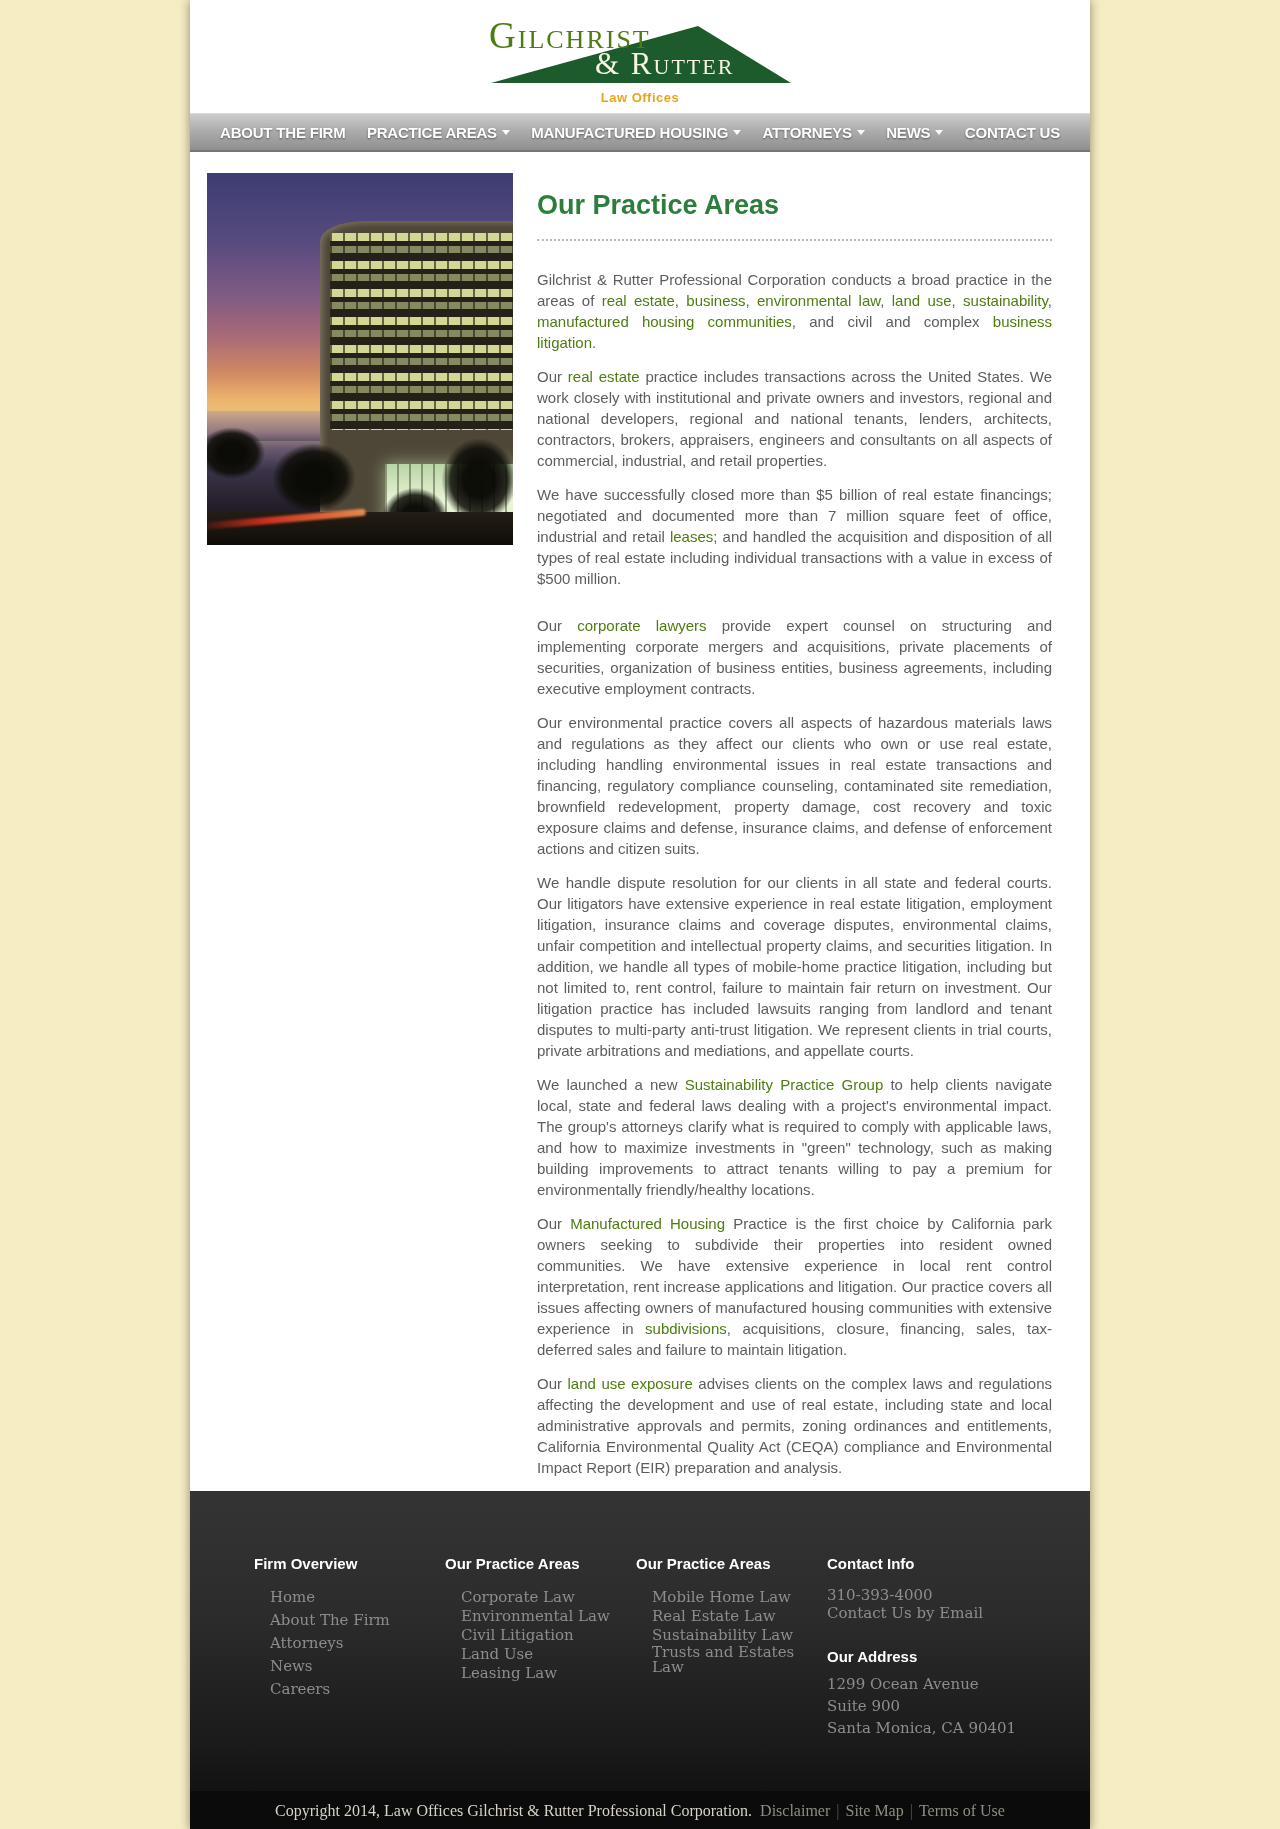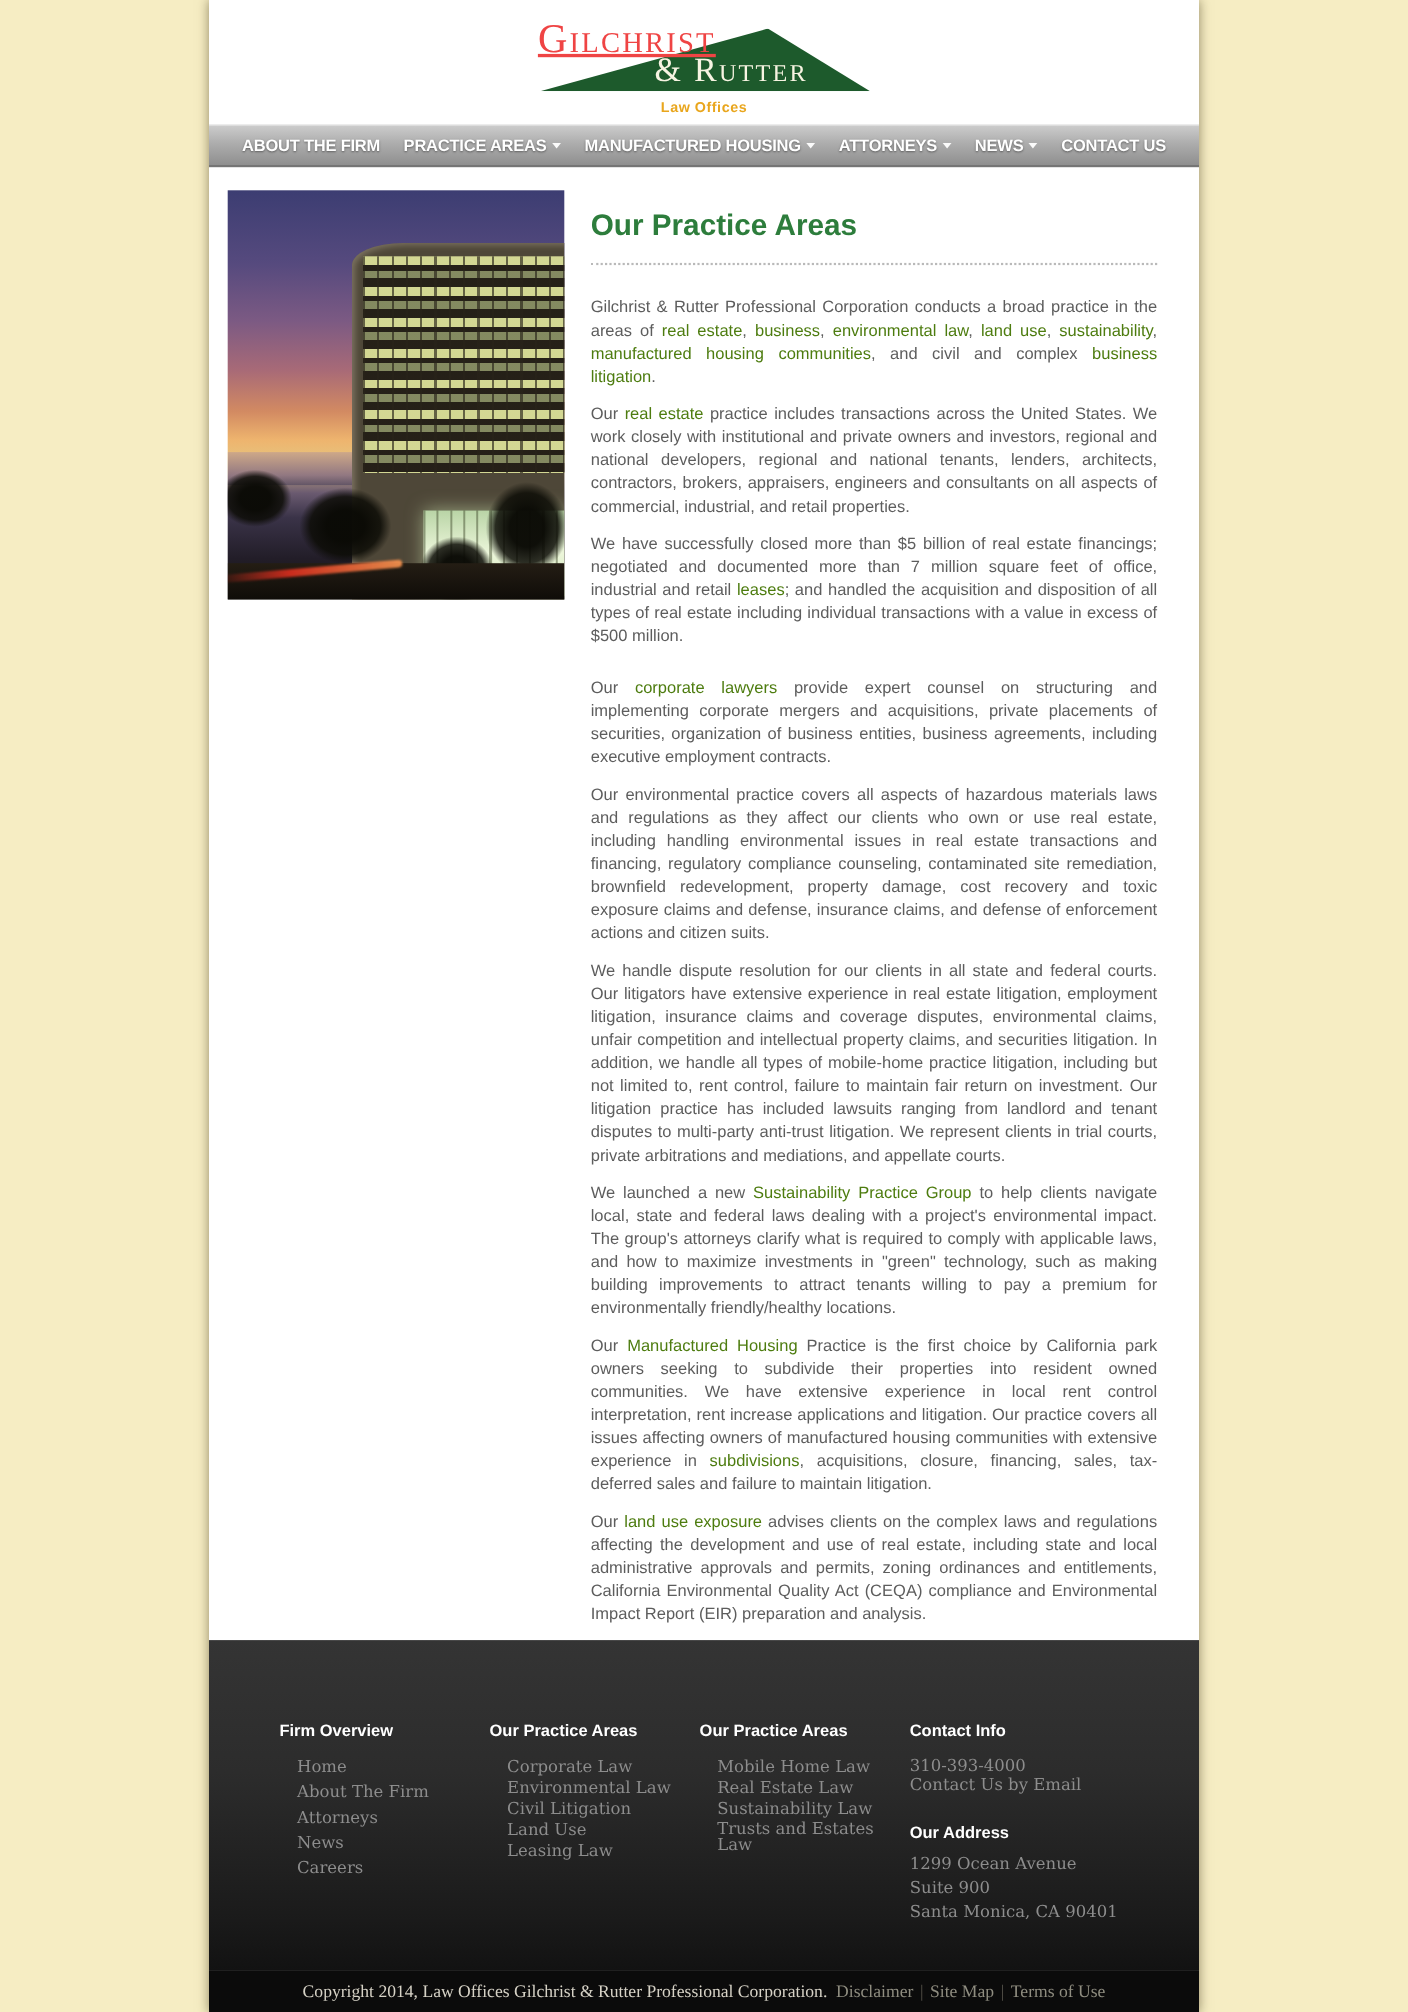--- a/index.html
+++ b/index.html
@@ -17,21 +17,21 @@
   .site-header { height:113px; position:relative; background:#fff; }
   .logo { position:absolute; left:50%; margin-left:-151px; top:10px; width:302px; height:96px; cursor:pointer; }
   .logo-tri {
     position:absolute; left:2px; top:16px; width:300px; height:57px;
     background:#1d5a2c;
     clip-path:polygon(0 100%, 69% 0, 100% 100%);
   }
   .logo-l1 {
     position:absolute; left:0; top:7px;
     font-family:"Liberation Serif", serif; font-variant:small-caps;
-    font-size:37px; line-height:1; letter-spacing:2px; color:#ef4444; white-space:nowrap;text-decoration:underline;
+    font-size:37px; line-height:1; letter-spacing:2px; color:#4d7c0f; white-space:nowrap;
   }
   .logo-l2 {
     position:absolute; left:106px; top:38px;
     font-family:"Liberation Serif", serif; font-variant:small-caps;
     font-size:31px; line-height:1; letter-spacing:2px; color:#f7f4e2; white-space:nowrap;
   }
   .logo-tag { position:absolute; left:0; top:80px; width:100%; display:flex; align-items:center;flex-direction:column; }
   .tag-rule { flex:1; height:3px; background:#d8a421; margin-right:8px; }
   .tag-text { color:#e9a61d; font-size:13px; font-weight:bold; letter-spacing:.5px; }
 
@@ -104,21 +104,21 @@
     transform:rotate(-5deg); filter:blur(1px);
   }
 
   
   .site-footer {
     height:300px; padding:64px 0 0 64px;
     background:linear-gradient(180deg,#343434 0%,#2c2c2c 40%,#1a1a1a 85%,#121212 100%);
   }
   .footer-cols { display:flex; }
   .f-col { width:191px; flex:none; }
-  .f-col h4 { margin:10px 0 16px; color:#ffffff; font-size:15px; font-weight:bold; }
+  .f-col h4 { margin:0 0 16px; color:#ffffff; font-size:15px; font-weight:bold; }
   .f-col ul { margin:16px; padding:0; list-style:none; }
   .f-col li { margin:0 0 1px; }
   .f-col.loose li { margin-bottom:5px; }
   .f-link, .f-line {
     color:#8d8d8d; font-family:"DejaVu Serif", serif; font-size:15px; line-height:15px;
     text-decoration:none; display:inline-block;
   }
   .contact-col .f-line { display:block; margin-bottom:1px; }
   .contact-col .addr-h { margin:26px 0 12px; }
   .addr-line { color:#8d8d8d; font-family:"DejaVu Serif", serif; font-size:15px; line-height:14px; margin-bottom:8px; }

